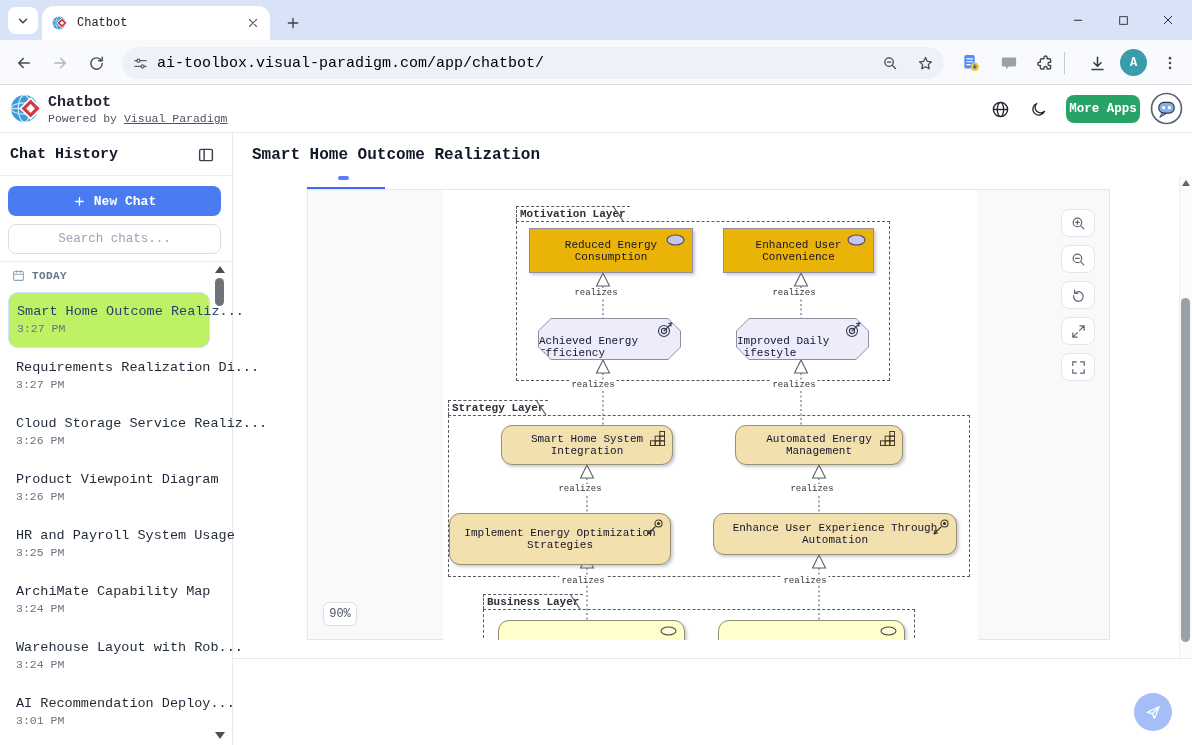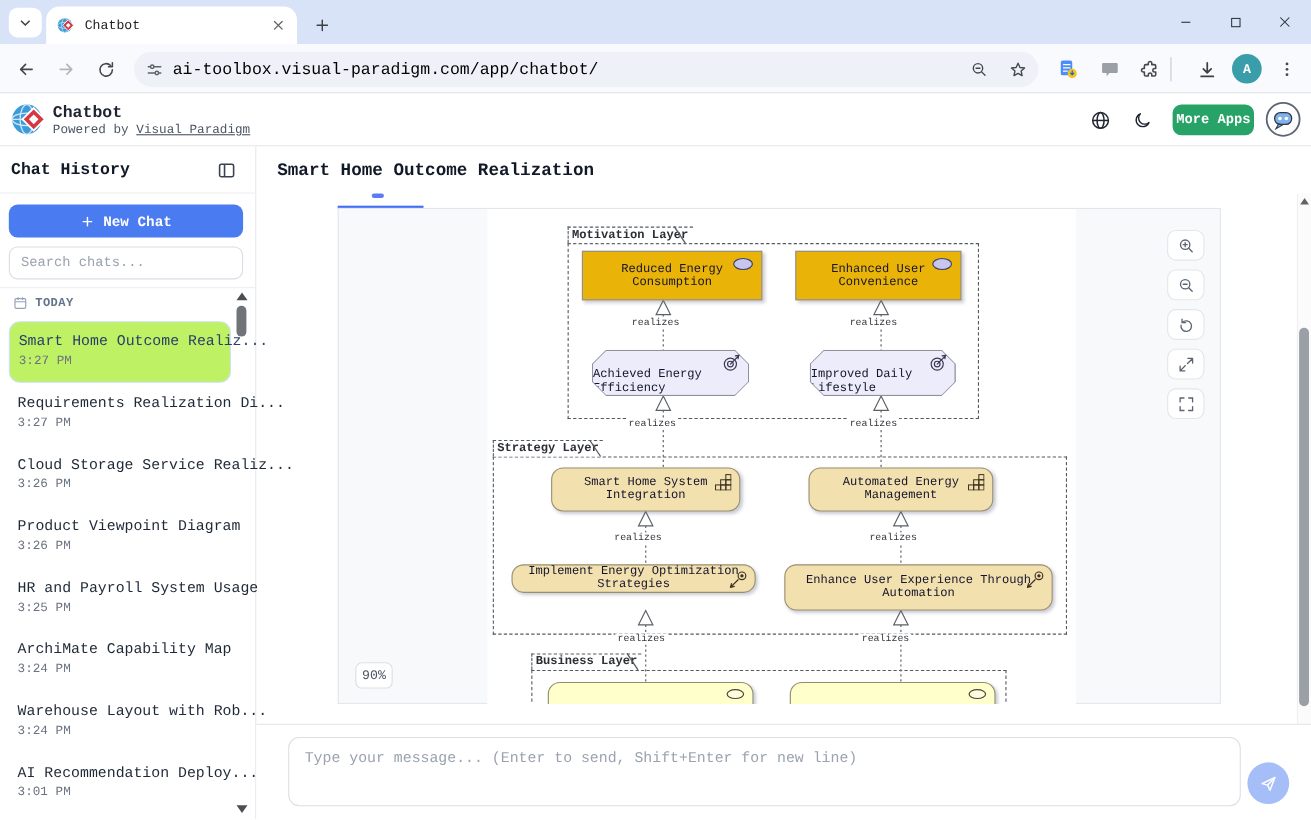--- a/index.html
+++ b/index.html
@@ -38,21 +38,21 @@
     color:#fff; font-size:12.5px; font-weight:700; cursor:pointer; font-family:inherit; }
 
   
   .sidebar-border { left:232px; top:133px; width:1px; height:612px; background:#e7e9ec; }
   .chat-history-title { left:10px; top:146px; font-size:15px; font-weight:700; color:#111827; }
   .sb-divider { left:0; width:232px; height:1px; background:#eceef1; }
   .new-chat { left:8px; top:186px; width:213px; height:30px; background:#4a7bf0; border:none; border-radius:8px;
     color:#fff; font-size:13px; font-weight:600; display:flex; align-items:center; justify-content:center; gap:8px;
     cursor:pointer; font-family:inherit; }
   .search-input { left:8px; top:224px; width:213px; height:30px; border:1px solid #dadee4; border-radius:8px;
-    padding:0 10px; font-size:12.5px; color:#374151; font-family:inherit; background:#fff; }
+    padding:0 10px; font-size:12.5px; color:#374151; font-family:inherit; background:#fff;text-align:center; }
   .search-input::placeholder { color:#9aa3af; }
   .today-row { left:12px; top:269px; display:flex; align-items:center; gap:7px; }
   .today-label { font-size:11px; font-weight:700; color:#64748b; letter-spacing:.4px; }
   .chat-item { left:8px; width:202px; height:52px; cursor:pointer; }
   .chat-item .t { position:absolute; left:8px; top:6px; font-size:13.5px; color:#1f2937; white-space:nowrap; }
   .chat-item .tm { position:absolute; left:8px; top:24px; font-size:11.5px; color:#6b7280; }
   .chat-item.selected { background:#bef264; border:1px solid #cfe0f7; border-radius:10px; height:56px; }
   .chat-item.selected .t { color:#2c3e6b; top:11px; }
   .chat-item.selected .tm { top:29px; }
 
@@ -438,21 +438,21 @@
           <rect x="10.5" y="0.5" width="5" height="5"></rect>
             <rect x="5.5" y="5.5" width="5" height="5"></rect>
             <rect x="10.5" y="5.5" width="5" height="5"></rect>
           <rect x="0.5" y="10.5" width="5" height="5"></rect>
             <rect x="5.5" y="10.5" width="5" height="5"></rect>
             <rect x="10.5" y="10.5" width="5" height="5"></rect>
         </svg>
       </span>
     </div>
 
-    <div class="abs node strat" style="left:22px; top:323px; width:222px; height:26px">
+    <div class="abs node strat" style="left:6px; top:323px; width:222px; height:52px">
       <span>Implement Energy Optimization Strategies</span>
       <span class="ic">
         <svg width="16" height="16" viewBox="0 0 16 16" fill="none" stroke="#3d3320" stroke-width="1.1">
           <circle cx="11.5" cy="4.5" r="3.5"></circle>
             <circle cx="11.5" cy="4.5" r="1" fill="#3d3320"></circle>
           <path d="M1 15l7-7M1 15l1-3.5M1 15l3.5-1" stroke-linecap="round"></path>
         </svg>
       </span>
     </div>
     <div class="abs node strat" style="left:270px; top:323px; width:244px; height:42px">
@@ -512,21 +512,20 @@
   </div>
 
   <div class="abs zoom-badge">90%</div>
 
   <div class="abs main-scroll-track"></div>
   <div class="abs tri" style="left:1182px; top:180px; border-left:4.5px solid transparent; border-right:4.5px solid transparent; border-bottom:6px solid #606468;"></div>
   <div class="abs main-scroll-thumb"></div>
   <div class="abs tri" style="left:1182px; top:702px; border-left:4.5px solid transparent; border-right:4.5px solid transparent; border-top:6px solid #606468;"></div>
 
   <div class="abs composer-bar"></div>
-  <textarea class="abs composer-input" placeholder="Type your message... (Enter to send, Shift+Enter for new line)" style=""></textarea>
   <button class="abs send-btn">
     <span>
       <svg width="18" height="18" viewBox="0 0 24 24" fill="none" stroke="#fff" stroke-width="1.8" stroke-linejoin="round">
           <path d="M4.5 12.5L20 5l-6 15.5-2.8-6.2z"></path>
           <path d="M11.2 14.3L20 5"></path>
         </svg>
     </span>
   </button>
 
 </div>

